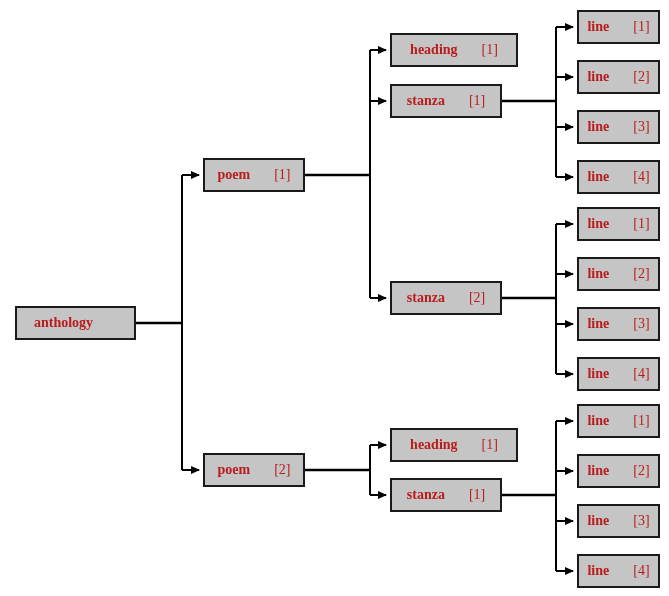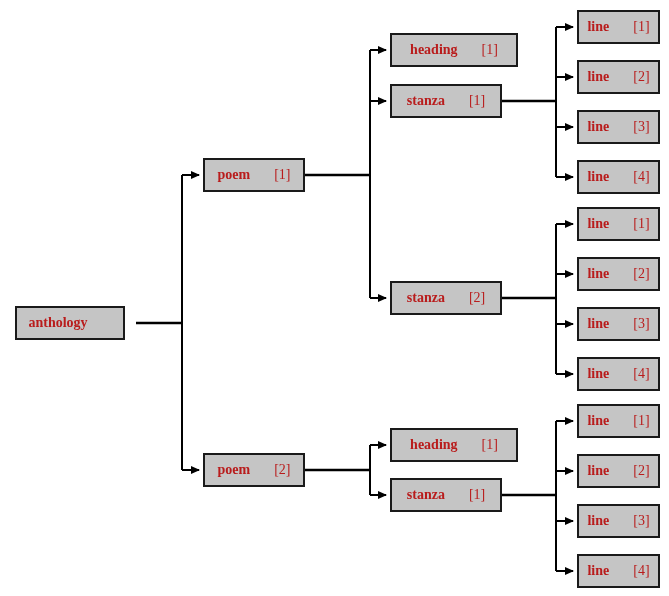--- a/index.html
+++ b/index.html
@@ -83,21 +83,21 @@
     <line class="ln-stub" marker-end="url(#arr)" x1="556" y1="374" x2="573" y2="374"></line>
 
     <line class="ln-trunk" x1="501" y1="495" x2="556" y2="495"></line>
     <line class="ln-spine" x1="556" y1="421" x2="556" y2="571"></line>
     <line class="ln-stub" marker-end="url(#arr)" x1="556" y1="421" x2="573" y2="421"></line>
     <line class="ln-stub" marker-end="url(#arr)" x1="556" y1="471" x2="573" y2="471"></line>
     <line class="ln-stub" marker-end="url(#arr)" x1="556" y1="521" x2="573" y2="521"></line>
     <line class="ln-stub" marker-end="url(#arr)" x1="556" y1="571" x2="573" y2="571"></line>
   </svg>
 
-  <div class="node" style="left:15px; top:306px; width:110px; height:34px;">
+  <div class="node" style="left:15px; top:306px; width:121px; height:34px;">
     <span class="name">anthology</span>
       <span class="idx"></span>
   </div>
 
   <div class="node" style="left:203px; top:158px; width:102px; height:34px;">
     <span class="name">poem</span>
       <span class="idx">[1]</span>
   </div>
   <div class="node" style="left:203px; top:453px; width:102px; height:34px;">
     <span class="name">poem</span>

